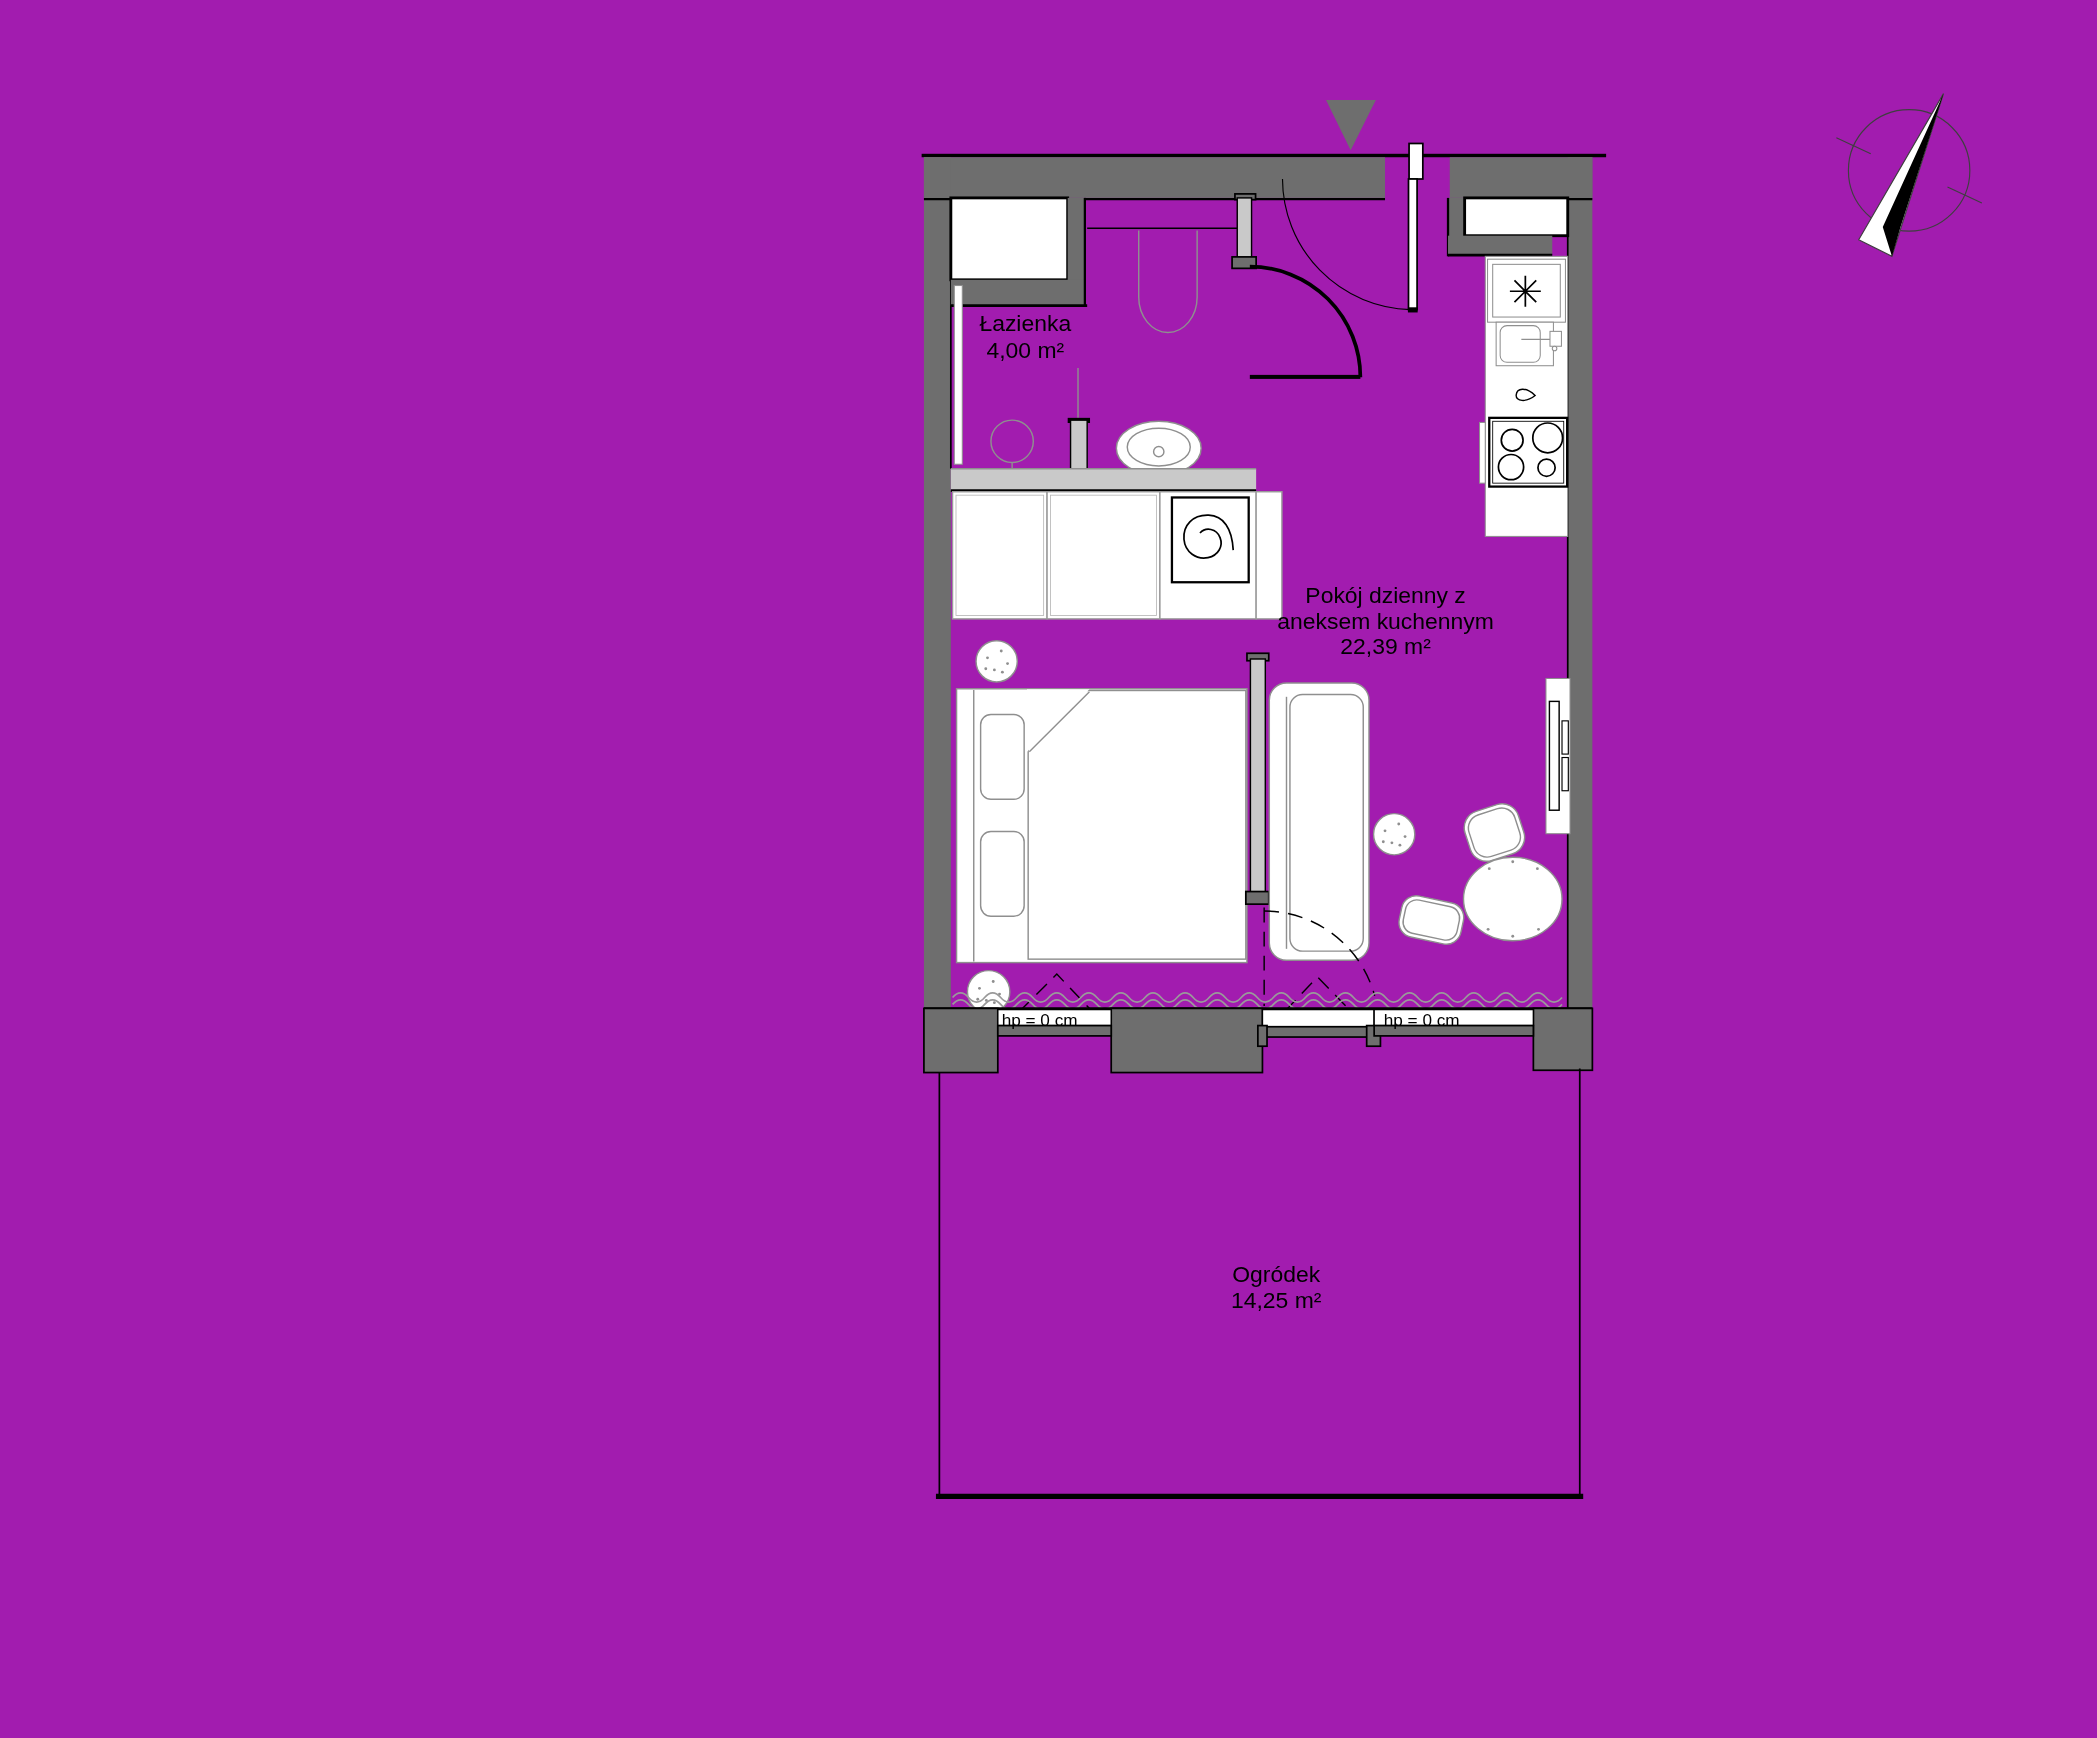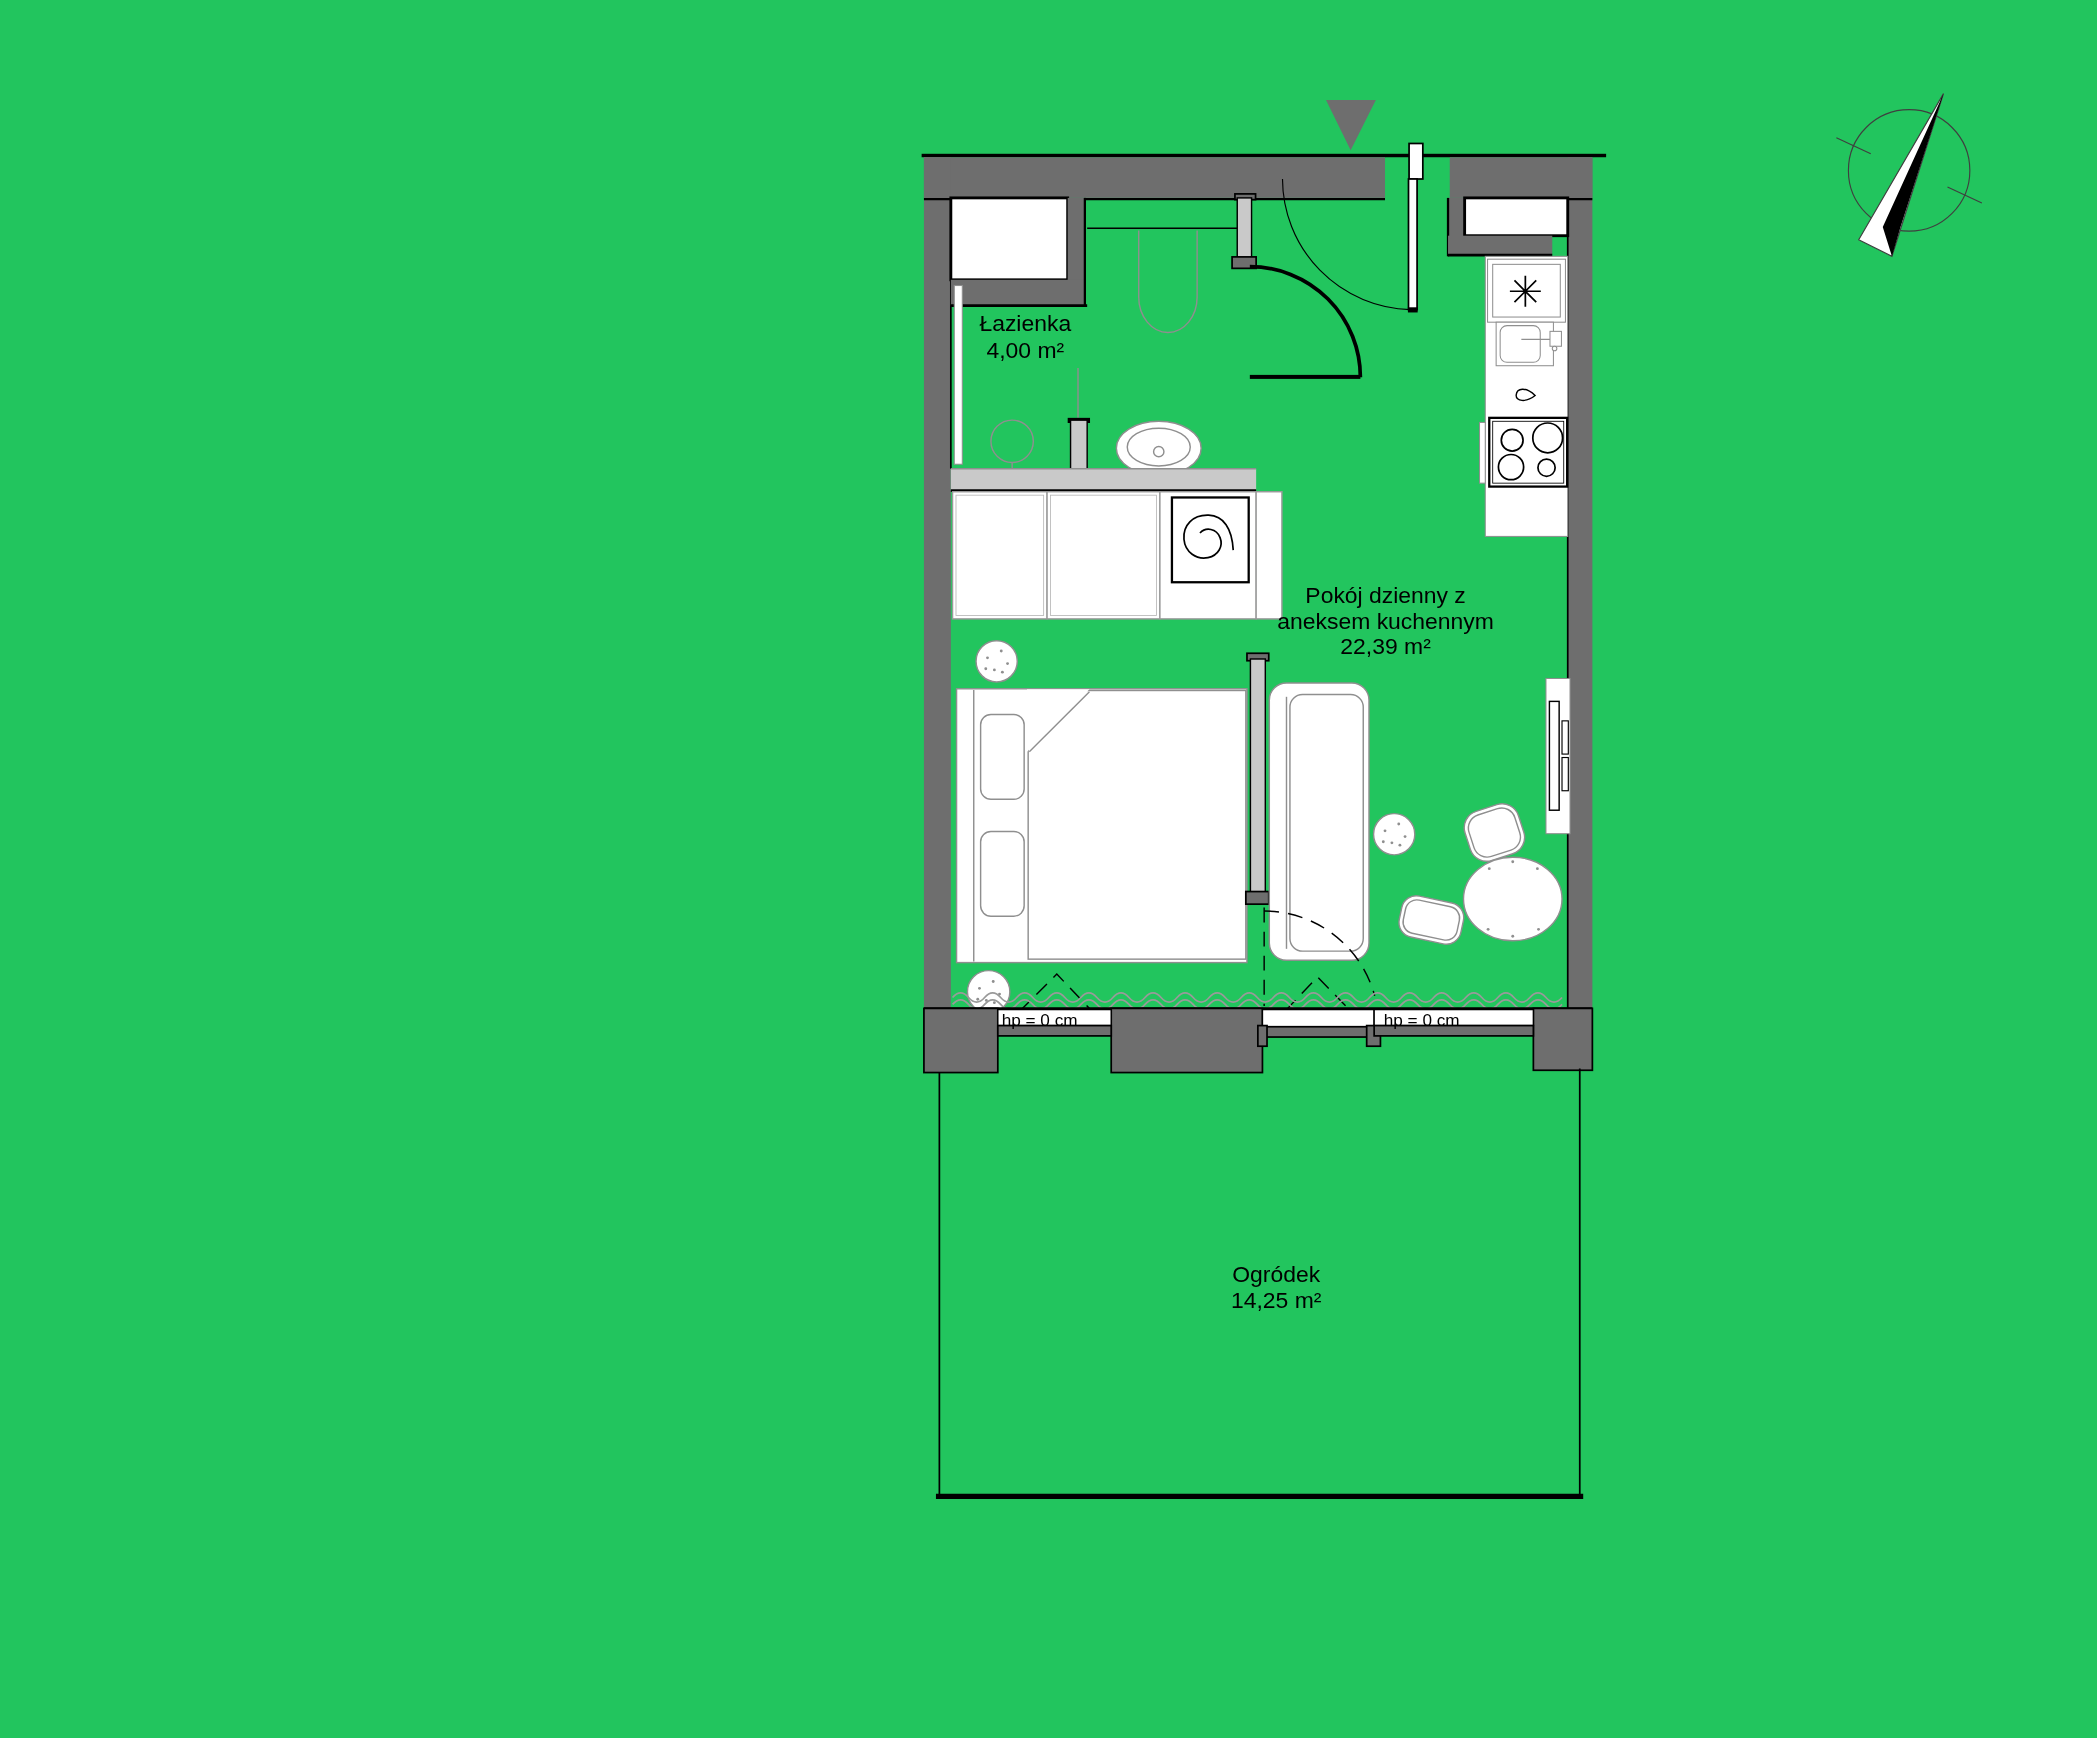--- a/index.html
+++ b/index.html
@@ -1,17 +1,17 @@
 <!DOCTYPE html>
 <html style="font-size:9.2px"><head>
 <meta charset="utf-8">
 <style>
   html,body{margin:0;padding:0;background:#ffffff;}
   body{width:2097px;height:1739px;font-family:"Liberation Sans",sans-serif;}
-  #plan-wrap{position:relative;width:2097px;height:1739px;background:#22c55e;overflow:hidden;}
+  #plan-wrap{position:relative;width:2097px;height:1739px;background:#a21caf;overflow:hidden;}
   svg{position:absolute;left:0;top:0;}
   .wall{fill:#6e6e6e;}
   .wallo{fill:#6e6e6e;stroke:#000;stroke-width:3;}
   .blk{fill:#000;}
   .bl3{stroke:#000;stroke-width:3;fill:none;}
   .bl4{stroke:#000;stroke-width:4;fill:none;}
   .bl5{stroke:#000;stroke-width:5;fill:none;}
   .bl6{stroke:#000;stroke-width:6.5;fill:none;}
   .thin{stroke:#000;stroke-width:2;fill:none;}
   .white5{fill:#fff;stroke:#000;stroke-width:5;}

